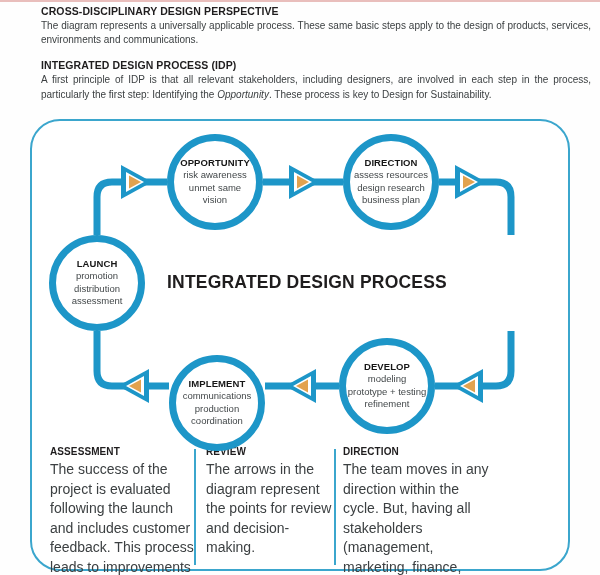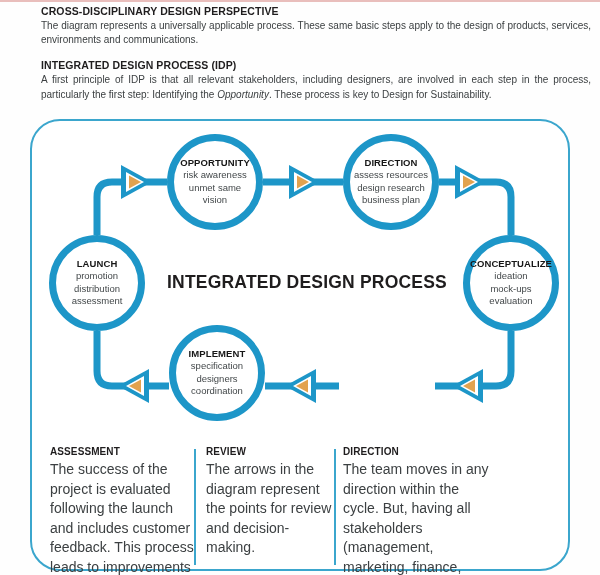--- a/index.html
+++ b/index.html
@@ -143,32 +143,32 @@
     <div class="node-line">vision</div>
   </div>
 
   <div class="node" style="left:311px;top:13px">
     <div class="node-title">DIRECTION</div>
     <div class="node-line">assess resources</div>
     <div class="node-line">design research</div>
     <div class="node-line">business plan</div>
   </div>
 
-  <div class="node" style="left:431px;top:114px">
-    <div class="node-title">CONCEPTUALIZE</div>
-    <div class="node-line">ideation</div>
-    <div class="node-line">mock-ups</div>
-    <div class="node-line">evaluation</div>
+
+  <div class="node" style="left:307px;top:217px">
+    <div class="node-title">DEVELOP</div>
+    <div class="node-line">modeling</div>
+    <div class="node-line">prototype + testing</div>
+    <div class="node-line">refinement</div>
   </div>
 
-
-  <div class="node" style="left:137px;top:204px">
+  <div class="node" style="left:137px;top:234px">
     <div class="node-title">IMPLEMENT</div>
-    <div class="node-line">specification</div>
-    <div class="node-line">designers</div>
+    <div class="node-line">communications</div>
+    <div class="node-line">production</div>
     <div class="node-line">coordination</div>
   </div>
 
   <div class="node" style="left:17px;top:114px">
     <div class="node-title">LAUNCH</div>
     <div class="node-line">promotion</div>
     <div class="node-line">distribution</div>
     <div class="node-line">assessment</div>
   </div>
 

